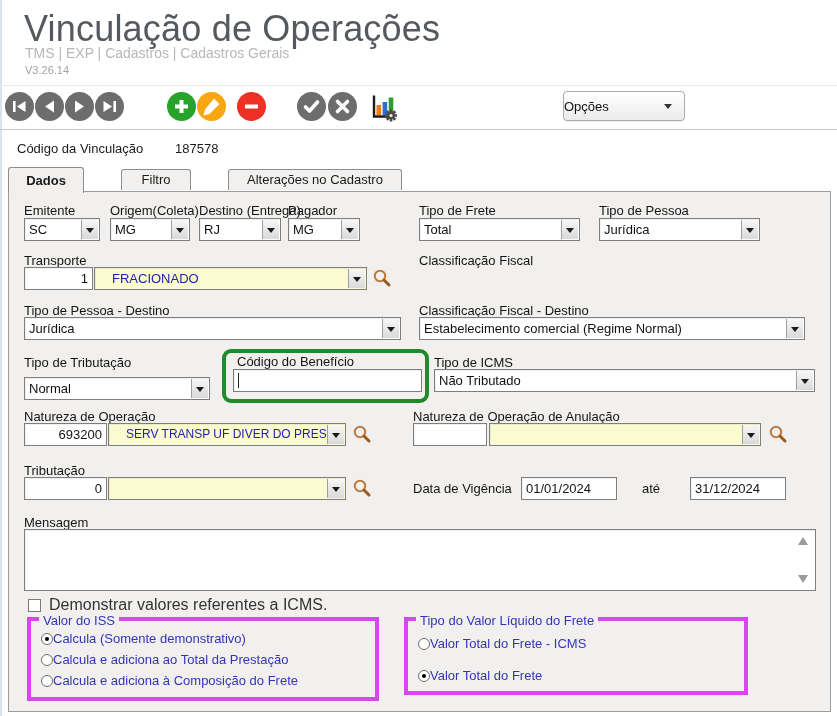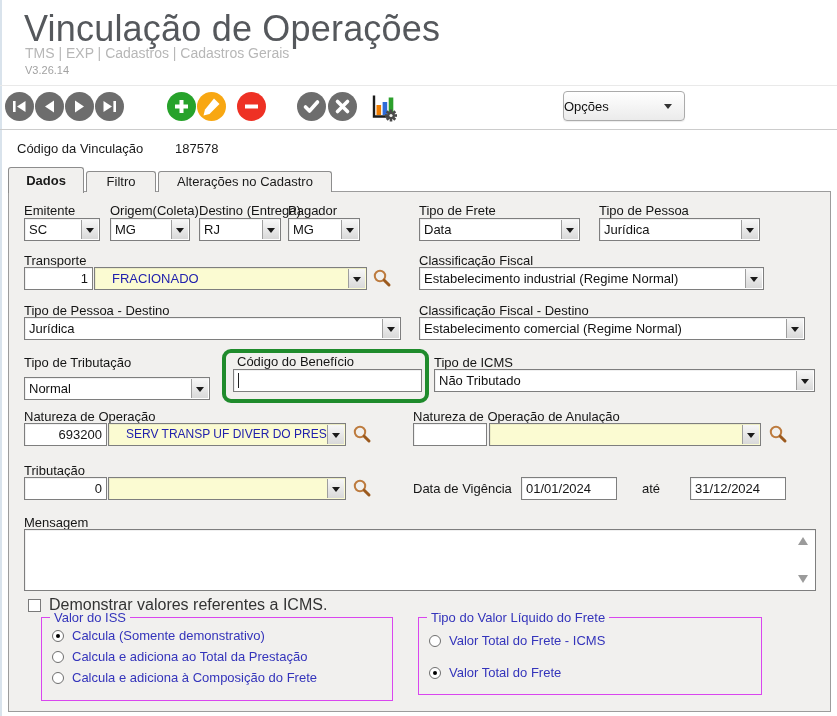--- a/index.html
+++ b/index.html
@@ -25,21 +25,21 @@
           display:flex;align-items:center;cursor:pointer;box-shadow:0 1px 1px rgba(0,0,0,.08);}
   .optbtn .olabel{flex:1;font-size:13px;color:#111;}
   .optbtn .ocar{width:0;height:0;border:4px solid transparent;border-top:5px solid #333;
           margin-right:12px;margin-top:4px;}
 
   
   .reclbl{position:absolute;left:17px;top:141px;font-size:13px;color:#1a1a1a;}
   .recval{position:absolute;left:175px;top:141px;font-size:13px;color:#1a1a1a;}
 
   
-  .tabbar{position:absolute;left:8px;top:166px;height:26px;display:flex;align-items:flex-end;z-index:4;}
+  .tabbar{position:absolute;left:8px;top:166px;height:26px;display:flex;align-items:center;z-index:4;gap:35px;}
   .tab{box-sizing:border-box;height:21px;border:1px solid #8d8d8d;border-bottom:none;
        background:#f1f0ee;border-radius:3px 3px 0 0;margin-right:2px;text-align:center;
        font-size:13px;line-height:20px;color:#1a1a1a;cursor:pointer;}
   .tab.on{height:26px;line-height:25px;font-weight:bold;margin-bottom:-1px;z-index:5;}
   .tab.t1{width:76px;}.tab.t2{width:70px;}.tab.t3{width:174px;}
 
   
   .panel{position:absolute;left:8px;top:191px;width:823px;height:521px;box-sizing:border-box;
          background:#f1f0ee;border:1px solid #9c9c9c;}
 
@@ -67,24 +67,24 @@
       background:#fff;border:1px solid #7e7e7e;z-index:2;box-shadow:inset 1px 1px 0 rgba(0,0,0,.06);}
   .tri-up{position:absolute;right:7px;top:7px;width:0;height:0;border-left:5px solid transparent;
       border-right:5px solid transparent;border-bottom:8px solid #9b9b9b;cursor:pointer;}
   .tri-dn{position:absolute;right:7px;bottom:7px;width:0;height:0;border-left:5px solid transparent;
       border-right:5px solid transparent;border-top:8px solid #9b9b9b;cursor:pointer;}
 
   .chk-row{position:absolute;left:28px;top:596px;display:flex;align-items:center;gap:8px;z-index:2;cursor:pointer;}
   .chk{width:13px;height:13px;background:#fff;border:1px solid #7a7a7a;box-sizing:border-box;}
   .chk-lbl{font-size:16px;color:#333;}
 
-  .fieldset{position:absolute;border:1px solid #d946ef;box-sizing:border-box;z-index:2;margin-left:14px;}
+  .fieldset{position:absolute;border:4px solid #d946ef;box-sizing:border-box;z-index:2;}
   .legend{position:absolute;top:-8px;left:8px;background:#f1f0ee;padding:0 4px;font-size:13px;
           color:#3434bb;white-space:nowrap;}
-  .radio-row{position:absolute;display:flex;align-items:center;gap:8px;cursor:pointer;}
+  .radio-row{position:absolute;display:flex;align-items:center;cursor:pointer;}
   .radio{width:12px;height:12px;border:1px solid #6f6f6f;border-radius:50%;background:#fff;
          position:relative;box-sizing:border-box;flex:0 0 auto;}
   .radio.on::after{content:"";position:absolute;left:3px;top:3px;width:4px;height:4px;
          background:#000;border-radius:50%;}
   .radio-lbl{font-size:13px;color:#3434bb;white-space:nowrap;}
 </style>
 </head>
 <body>
 
 <div class="page">
@@ -199,21 +199,21 @@
         <i></i>
       </span>
   </div>
   <div class="cmb" style="left:288px;top:218px;width:72px">
     <span class="val">MG</span>
     <span class="btn">
         <i></i>
       </span>
   </div>
   <div class="cmb" style="left:419px;top:218px;width:161px">
-    <span class="val">Data</span>
+    <span class="val">Total</span>
     <span class="btn">
         <i></i>
       </span>
   </div>
   <div class="cmb" style="left:599px;top:218px;width:161px">
     <span class="val">Jurídica</span>
     <span class="btn">
         <i></i>
       </span>
   </div>
@@ -226,26 +226,20 @@
     <span class="val">FRACIONADO</span>
     <span class="btn">
         <i></i>
       </span>
   </div>
   <div class="search" style="left:372px;top:268px">
     <svg width="20" height="20" viewBox="0 0 20 20">
         <circle cx="8" cy="8" r="5.2" fill="none" stroke="#bd7b3e" stroke-width="2"></circle>
         <line x1="12.2" y1="12.2" x2="17" y2="17" stroke="#9c5a1e" stroke-width="3" stroke-linecap="round"></line>
       </svg>
-  </div>
-  <div class="cmb" style="left:419px;top:267px;width:345px">
-    <span class="val">Estabelecimento industrial (Regime Normal)</span>
-    <span class="btn">
-        <i></i>
-      </span>
   </div>
 
   <div class="lbl" style="left:24px;top:303px">Tipo de Pessoa - Destino</div>
   <div class="lbl" style="left:419px;top:303px">Classificação Fiscal - Destino</div>
 
   <div class="cmb" style="left:24px;top:317px;width:377px">
     <span class="val">Jurídica</span>
     <span class="btn">
         <i></i>
       </span>

